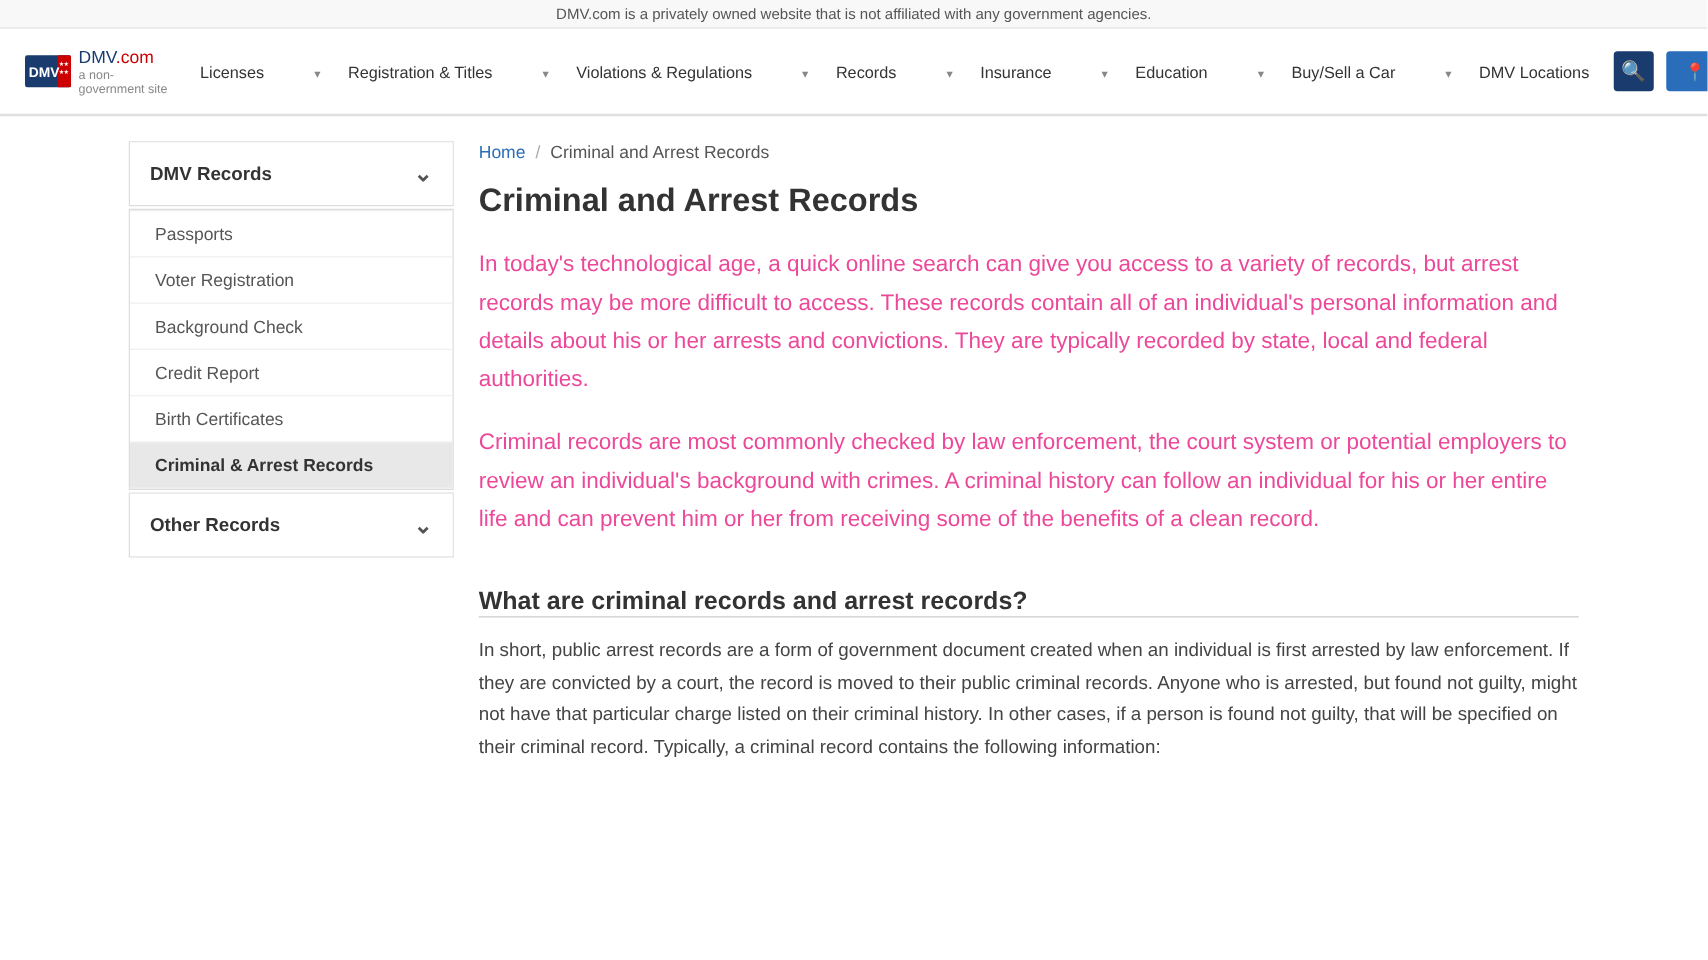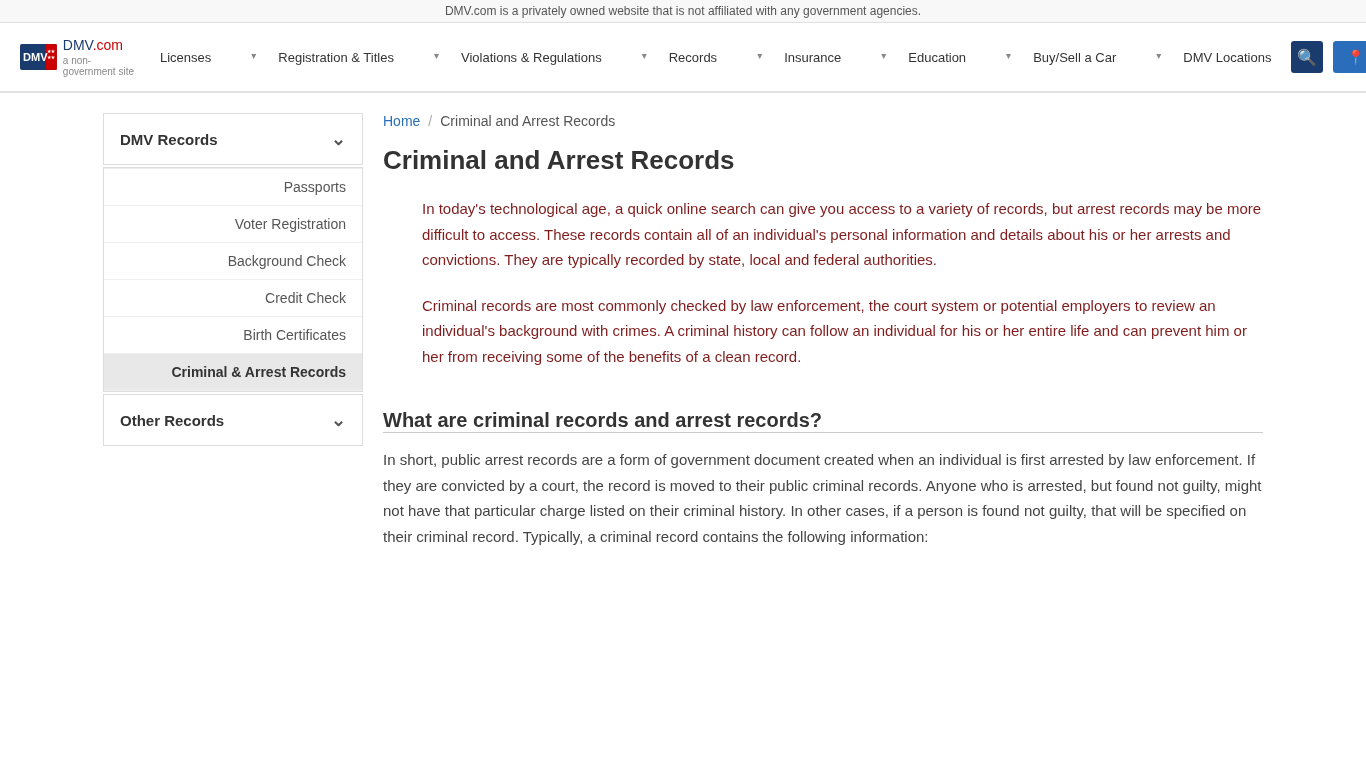--- a/index.html
+++ b/index.html
@@ -54,21 +54,21 @@
 
     .nav {
       display: flex;
       align-items: center;
       gap: 2px;
       flex: 1;
     }
 
     .nav-item {
       display: flex;
-      align-items: flex-start;
+      align-items: flex-end;
       padding: 8px 10px;
       font-size: 13px;
       color: #333;
       cursor: pointer;
       white-space: nowrap;
       border-radius: 3px;
       position: relative;
       gap: 36px;
     }
     .nav-item .chevron {
@@ -151,21 +151,20 @@
     .sidebar-items {
       border-top: 1px solid #eee;
     }
 
     .sidebar-item {
       padding: 10px 16px 10px 20px;
       cursor: pointer;
       color: #555;
       font-size: 14px;
       border-bottom: 1px solid #f0f0f0;
-      text-align: right;
     }
     .sidebar-item.active {
       background: #e8e8e8;
       color: #333;
       font-weight: 700;
     }
 
     
     .content {
       flex: 1;
@@ -190,25 +189,24 @@
     
     .page-title {
       font-size: 26px;
       font-weight: bold;
       color: #333;
       margin-bottom: 20px;
     }
 
     
     .content-text {
-      font-size: 15px;
+      font-size: 18px;
       line-height: 1.7;
-      color: #7f1d1d;
+      color: #ec4899;
       margin-bottom: 20px;
-      margin-left: 39px;
     }
 
     
     .section-heading {
       font-size: 20px;
       font-weight: bold;
       color: #333;
       margin-top: 40px;
       margin-bottom: 6px;
       padding-bottom: 0;
@@ -313,21 +311,21 @@
         <div class="sidebar-item">
           <span>Passports</span>
         </div>
         <div class="sidebar-item">
           <span>Voter Registration</span>
         </div>
         <div class="sidebar-item">
           <span>Background Check</span>
         </div>
         <div class="sidebar-item">
-          <span>Credit Check</span>
+          <span>Credit Report</span>
         </div>
         <div class="sidebar-item">
           <span>Birth Certificates</span>
         </div>
         <div class="sidebar-item active">
           <span>Criminal &amp; Arrest Records</span>
         </div>
       </div>
     </div>
 

